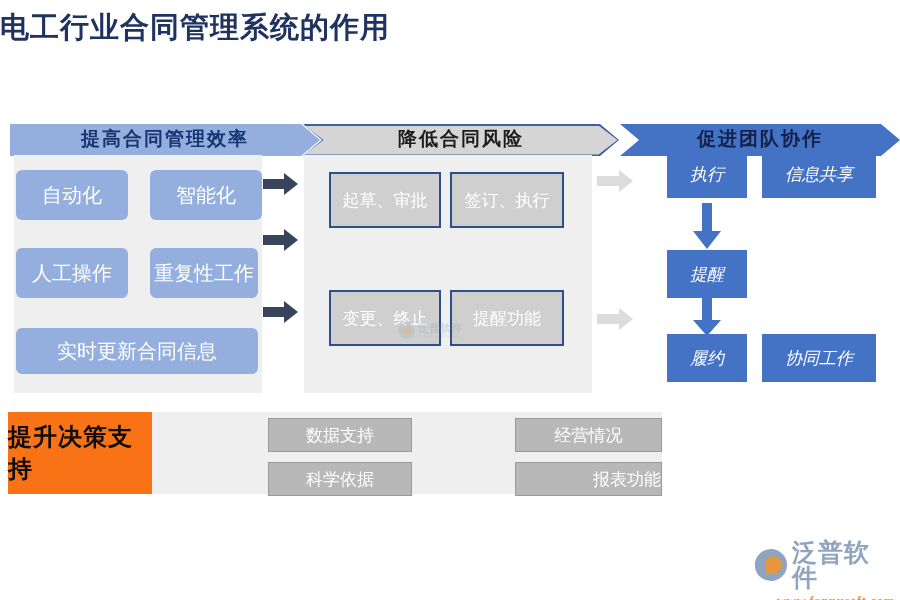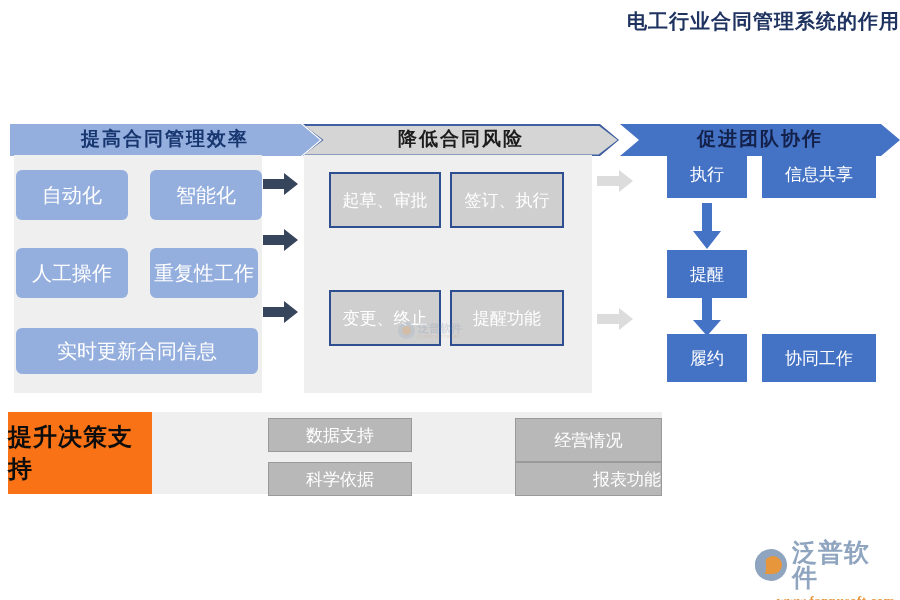--- a/index.html
+++ b/index.html
@@ -8,22 +8,22 @@
     background:#ffffff;
     font-family:"Liberation Serif","DejaVu Serif",serif;
     overflow:hidden;
     position:relative;
   }
   #canvas{position:relative;width:900px;height:600px;}
 
   
   .title{
     position:absolute;left:0;top:8px;width:900px;
-    text-align:right;
-    font-size:20px;font-weight:bold;
+    text-align:left;
+    font-size:29px;font-weight:bold;
     color:#1f3360;
     letter-spacing:1px;
     font-family:"Liberation Serif","DejaVu Serif",serif;
   }
 
   
   .chev{
     position:absolute;height:32px;
     display:flex;align-items:center;justify-content:center;
     font-size:19px;font-weight:bold;letter-spacing:2px;
@@ -60,21 +60,21 @@
   
   .box{
     position:absolute;
     display:flex;align-items:center;justify-content:center;
     color:#ffffff;
     font-family:"Liberation Serif","DejaVu Serif",serif;
     box-sizing:border-box;
   }
   .box-blue-soft{background:#94aede;font-size:20px;border-radius:6px;}
   .box-grayborder{background:#cfcfcf;border:2px solid #2e4f8f;font-size:17px;}
-  .box-blue-strong{background:#4472c4;font-size:17px;}
+  .box-blue-strong{background:#4472c4;font-size:17px;font-style:italic;}
   .box-gray-flat{background:#b8b8b8;border:1px solid #9a9a9a;font-size:17px;color:#ffffff;}
   .box-dark{
     background:#f97316;color:#0d0d0d;font-weight:bold;font-size:24px;
     letter-spacing:1px;
   }
 
   
   .arrow-right{position:absolute;}
   .arrow-right svg{display:block;}
   .arrow-down{position:absolute;}
@@ -250,21 +250,21 @@
   <div class="box box-dark" style="left:8px;top:412px;width:144px;height:82px;">
     <span>提升决策支持</span>
   </div>
 
   <div class="box box-gray-flat" style="left:268px;top:418px;width:144px;height:34px;">
     <span>数据支持</span>
   </div>
   <div class="box box-gray-flat" style="left:268px;top:462px;width:144px;height:34px;">
     <span>科学依据</span>
   </div>
-  <div class="box box-gray-flat" style="left:515px;top:418px;width:147px;height:44px;">
+  <div class="box box-gray-flat" style="left:515px;top:418px;width:147px;height:34px;">
     <span>经营情况</span>
   </div>
   <div class="box box-gray-flat" style="left:515px;top:462px;width:147px;height:34px;justify-content:flex-end;">
     <span>报表功能</span>
   </div>
 
   <div class="logo">
     <div class="logo-row">
       <div class="logo-mark"></div>
       <div class="logo-name">泛普软件</div>

